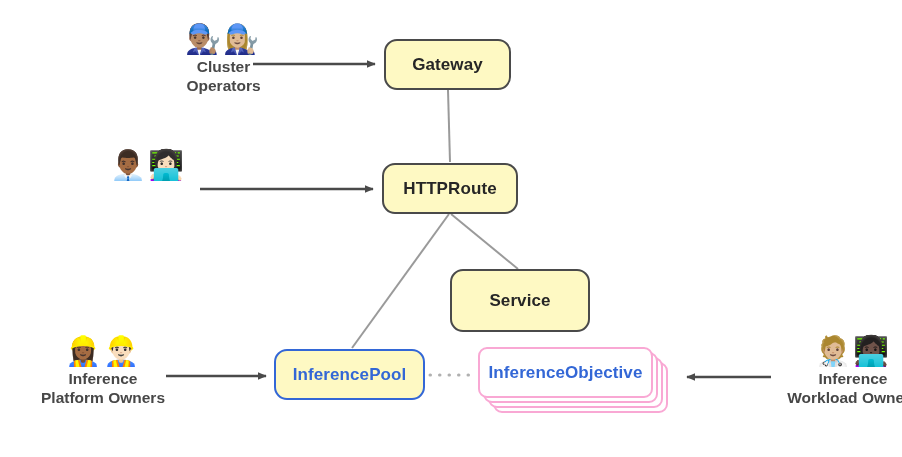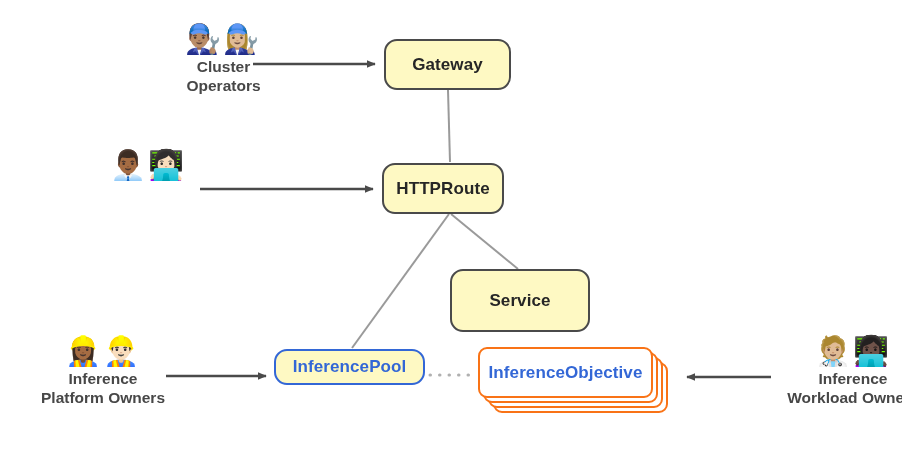--- a/index.html
+++ b/index.html
@@ -49,21 +49,21 @@
 
   
   .stack {
     position: absolute;
     z-index: 3;
   }
   .stack .layer {
     position: absolute;
     box-sizing: border-box;
     background: #ffffff;
-    border: 2px solid #f97316;
+    border: 2px solid #f9a8d4;
     border-radius: 9px;
   }
   .stack .layer.front {
     display: flex;
     align-items: center;
     justify-content: center;
     color: #3367d6;
     font-weight: bold;
     font-size: 17px;
     letter-spacing: .1px;
@@ -117,29 +117,29 @@
     <line x1="253" y1="64" x2="375" y2="64" stroke="#4a4a4a" stroke-width="2.4" marker-end="url(#arrowR)"></line>
     <line x1="200" y1="189" x2="373" y2="189" stroke="#4a4a4a" stroke-width="2.4" marker-end="url(#arrowR)"></line>
     <line x1="166" y1="376" x2="266" y2="376" stroke="#4a4a4a" stroke-width="2.4" marker-end="url(#arrowR)"></line>
     <line x1="771" y1="377" x2="687" y2="377" stroke="#4a4a4a" stroke-width="2.4" marker-end="url(#arrowL)"></line>
   </svg>
 
   <div class="node" style="left:384px; top:39px; width:127px; height:51px;">
     <span>Gateway</span>
   </div>
 
-  <div class="node" style="left:382px; top:163px; width:122px; height:51px;">
+  <div class="node" style="left:382px; top:163px; width:136px; height:51px;">
     <span>HTTPRoute</span>
   </div>
 
   <div class="node" style="left:450px; top:269px; width:140px; height:63px;">
     <span>Service</span>
   </div>
 
-  <div class="node blue" style="left:274px; top:349px; width:151px; height:36px;">
+  <div class="node blue" style="left:274px; top:349px; width:151px; height:51px;">
     <span>InferencePool</span>
   </div>
 
   <div class="stack" style="left:478px; top:347px; width:190px; height:66px;">
     <div class="layer" style="left:15px; top:15px; width:175px; height:51px;"></div>
     <div class="layer" style="left:10px; top:10px; width:175px; height:51px;"></div>
     <div class="layer" style="left:5px;  top:5px;  width:175px; height:51px;"></div>
     <div class="layer front" style="left:0px;  top:0px;  width:175px; height:51px;">
       <span>InferenceObjective</span>
     </div>

